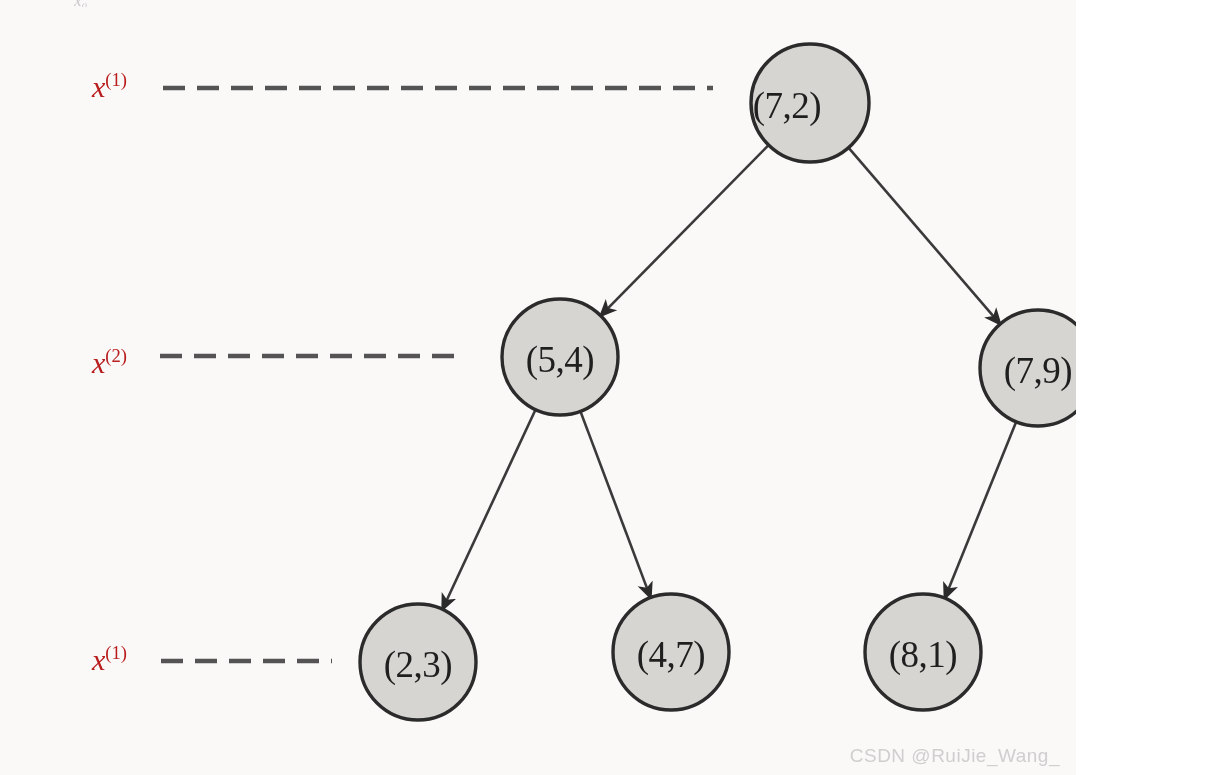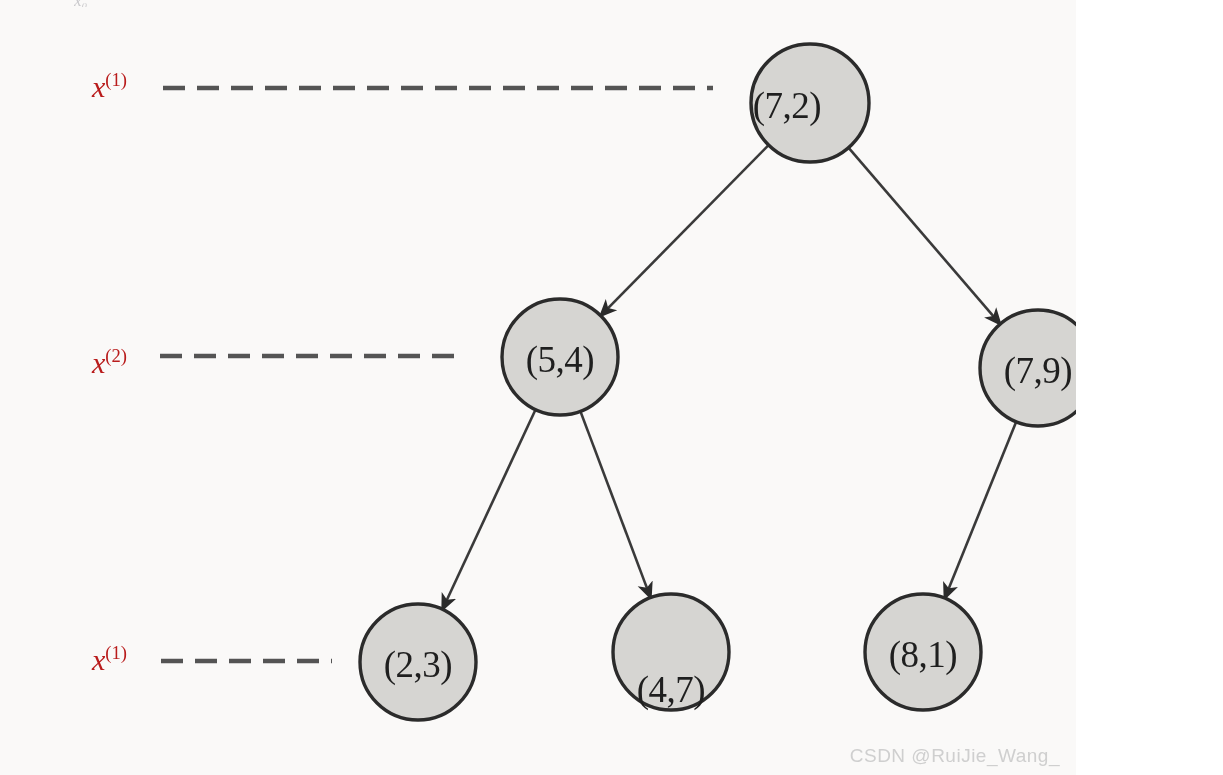--- a/index.html
+++ b/index.html
@@ -108,18 +108,18 @@
   <div id="labels-layer">
       <div class="axis-label" style="left: 92px; top: 70px;"><span>x</span><sup>(1)</sup></div>
       <div class="axis-label" style="left: 92px; top: 338px; margin-top: 8px;"><span>x</span><sup>(2)</sup></div>
       <div class="axis-label" style="left: 92px; top: 643px;"><span>x</span><sup>(1)</sup></div>
     </div>
   <div id="node-labels-layer">
       <div class="node-label" style="left: 787px; top: 105px;">(7,2)</div>
       <div class="node-label" style="left: 560px; top: 359px;">(5,4)</div>
       <div class="node-label" style="left: 1038px; top: 370px;">(7,9)</div>
       <div class="node-label" style="left: 418px; top: 664px;">(2,3)</div>
-      <div class="node-label" style="left: 671px; top: 654px; margin-top: 35px;">(4,7)</div>
+      <div class="node-label" style="left: 671px; top: 654px;">(4,7)</div>
       <div class="node-label" style="left: 923px; top: 654px;">(8,1)</div>
     </div>
 
   <div id="watermark">CSDN @RuiJie_Wang_</div>
 </div>
 
 </body></html>

